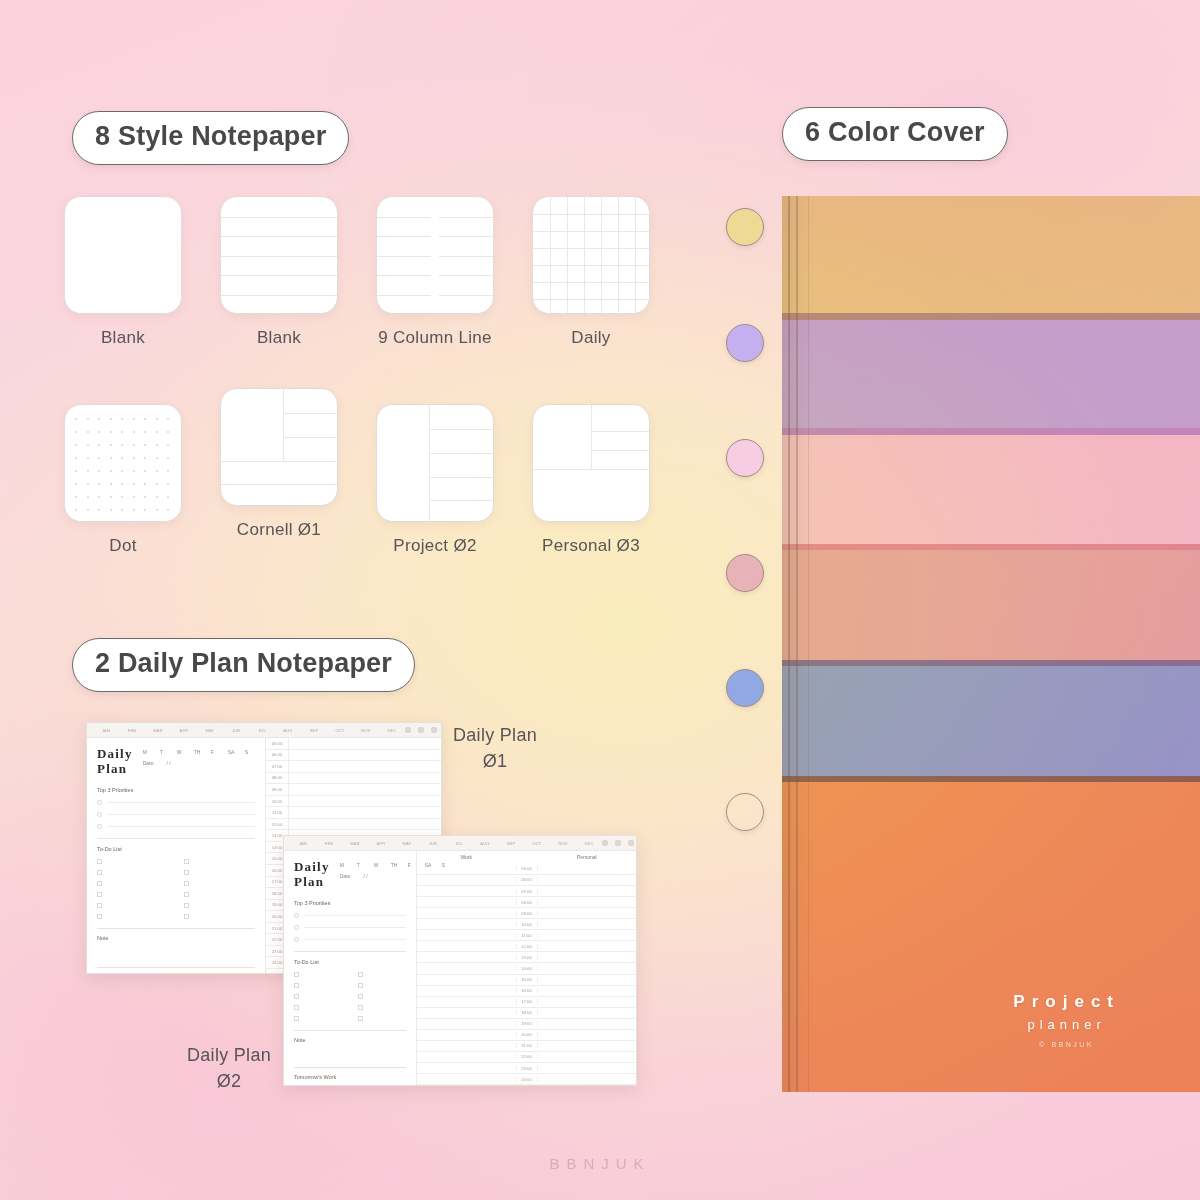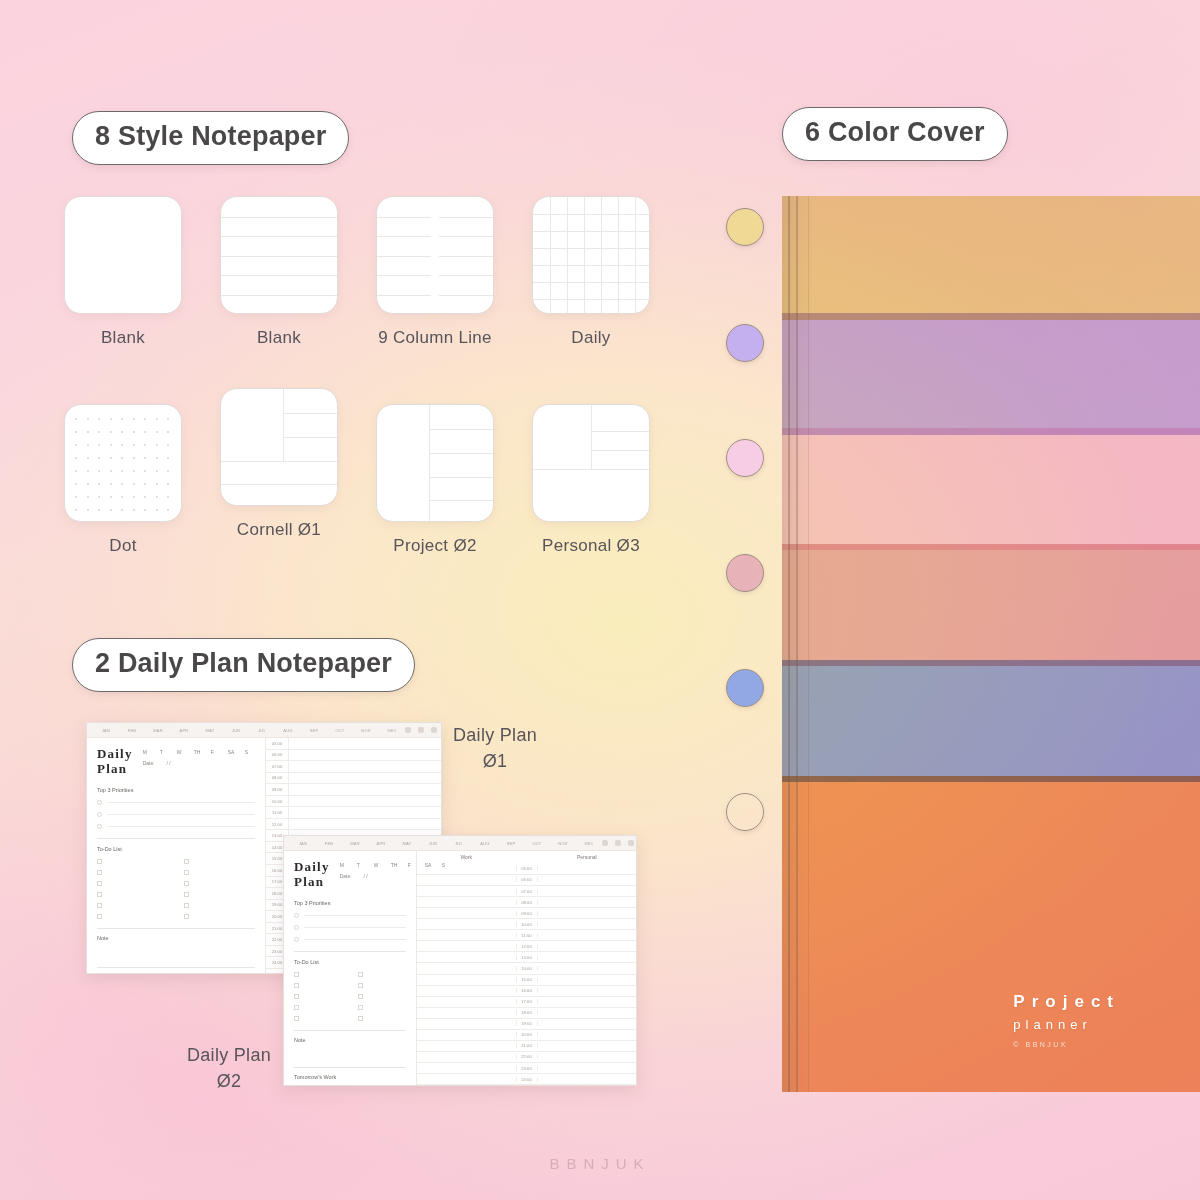--- a/index.html
+++ b/index.html
@@ -85,21 +85,21 @@
   }
   
   #spine { position: absolute; left: 56px; top: 0; width: 32px; height: 896px; }
   #spine .s1 { position: absolute; left: 6px;  top: 0; bottom: 0; width: 1.5px; background: rgba(110,85,70,.35); }
   #spine .s2 { position: absolute; left: 14px; top: 0; bottom: 0; width: 1.5px; background: rgba(110,85,70,.30); }
   #spine .s3 { position: absolute; left: 26px; top: 0; bottom: 0; width: 1px;   background: rgba(110,85,70,.16); }
   #spine .shade { position: absolute; left: 0; top: 0; bottom: 0; width: 32px; background: linear-gradient(90deg, rgba(120,90,70,.16), rgba(120,90,70,.05) 55%, rgba(120,90,70,0)); }
 
   #cover-brand {
     position: absolute; right: 80px; bottom: 44px;
-    text-align: left; color: #ffffff;
+    text-align: center; color: #ffffff;
     text-shadow: 0 1px 2px rgba(150,90,50,.25);
   }
   #cover-brand .b1 { font-size: 17px; letter-spacing: 7px; font-weight: 700; }
   #cover-brand .b2 { font-size: 13px; letter-spacing: 5px; margin-top: 5px; }
   #cover-brand .b3 { font-size: 7px;  letter-spacing: 2.5px; margin-top: 9px; opacity: .75; }
 
   
   .mock {
     position: absolute;
     background: #ffffff;

